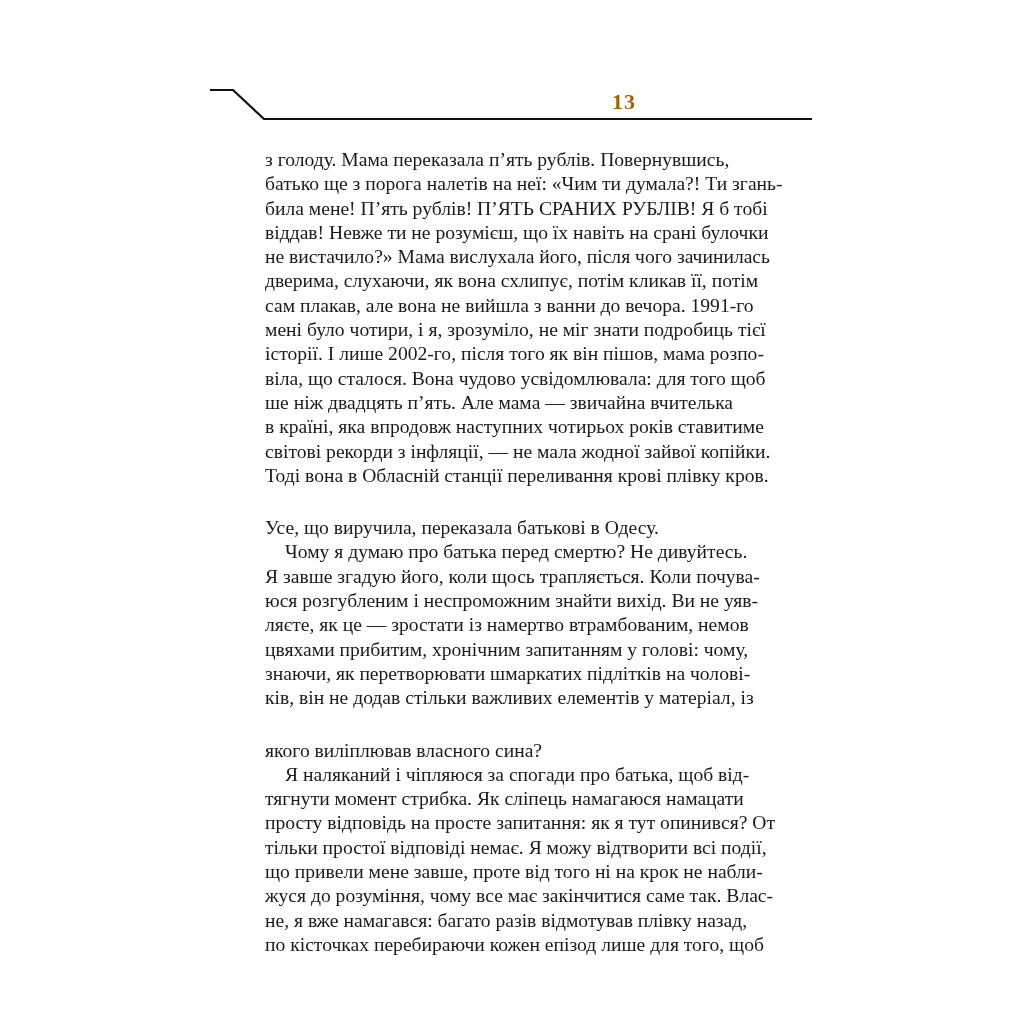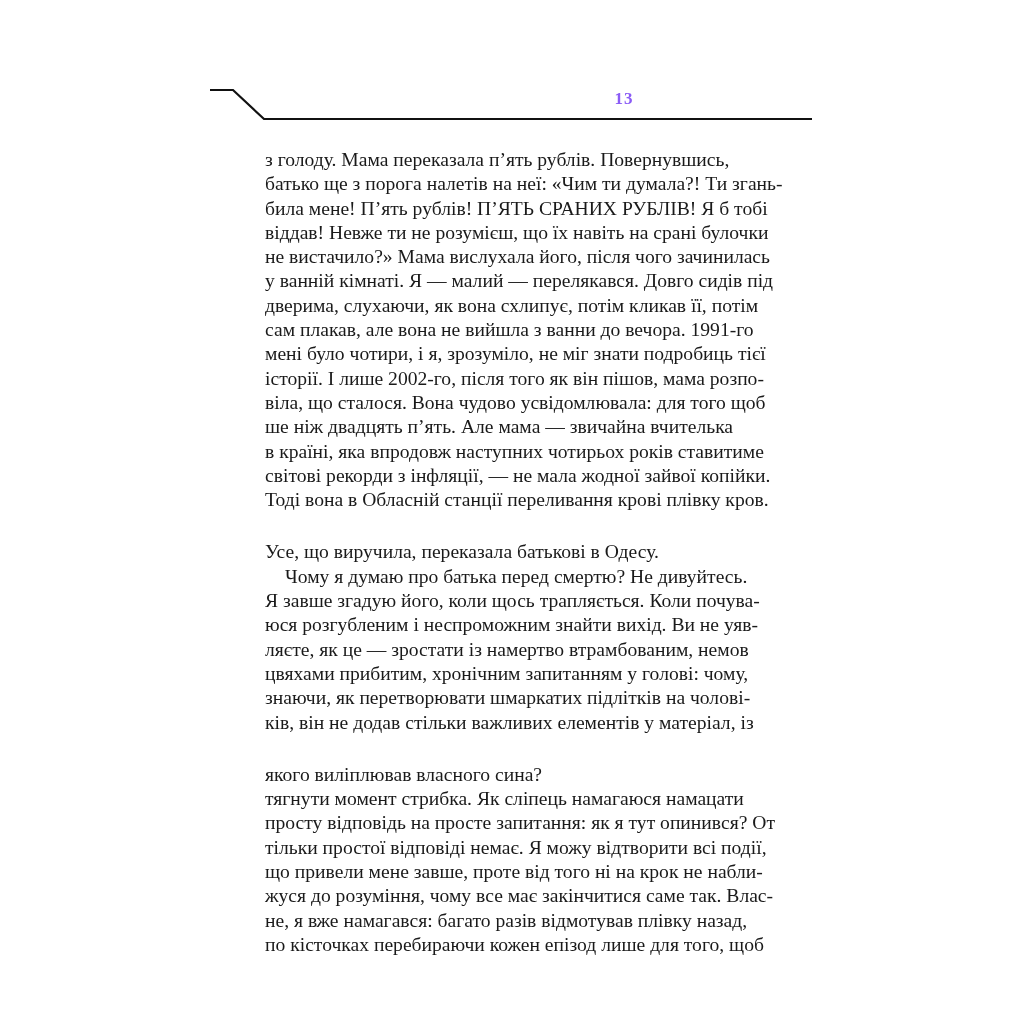--- a/index.html
+++ b/index.html
@@ -20,24 +20,24 @@
     left: 0; top: 0;
     width: 1024px; height: 140px;
   }
   .page-number {
     position: absolute;
     left: 612px;
     top: 89px;
     width: 24px;
     text-align: center;
     font-family: "Liberation Serif", "DejaVu Serif", serif;
-    font-size: 17px;
+    font-size: 22px;
     font-weight: bold;
     letter-spacing: 1px;
-    color: #8b5cf6;
+    color: #a16207;
   }
   .text-block {
     position: absolute;
     left: 265px;
     top: 148px;
     width: 458px;
     font-size: 19.6px;
     line-height: 24.3px;
     text-align: justify;
     hyphens: manual;
@@ -70,21 +70,20 @@
 
 <div class="page-number">13</div>
 
 <div class="text-block">
   <p>
     <span class="line">з голоду. Мама переказала п’ять рублів. Повернувшись,</span>
     <span class="line">батько ще з порога налетів на неї: «Чим ти думала?! Ти згань-</span>
     <span class="line">била мене! П’ять рублів! П’ЯТЬ СРАНИХ РУБЛІВ! Я б тобі</span>
     <span class="line">віддав! Невже ти не розумієш, що їх навіть на срані булочки</span>
     <span class="line">не вистачило?» Мама вислухала його, після чого зачинилась</span>
-    <span class="line">у ванній кімнаті. Я — малий — перелякався. Довго сидів під</span>
     <span class="line">дверима, слухаючи, як вона схлипує, потім кликав її, потім</span>
     <span class="line">сам плакав, але вона не вийшла з ванни до вечора. 1991-го</span>
     <span class="line">мені було чотири, і я, зрозуміло, не міг знати подробиць тієї</span>
     <span class="line">історії. І лише 2002-го, після того як він пішов, мама розпо-</span>
     <span class="line">віла, що сталося. Вона чудово усвідомлювала: для того щоб</span>
     <span class="line">ше ніж двадцять п’ять. Але мама — звичайна вчителька</span>
     <span class="line">в країні, яка впродовж наступних чотирьох років ставитиме</span>
     <span class="line">світові рекорди з інфляції, — не мала жодної зайвої копійки.</span>
     <span class="line">Тоді вона в Обласній станції переливання крові плівку кров.</span>
     <span class="line last">Усе, що виручила, переказала батькові в Одесу.</span>
@@ -93,20 +92,21 @@
     <span class="line indent">Чому я думаю про батька перед смертю? Не дивуйтесь.</span>
     <span class="line">Я завше згадую його, коли щось трапляється. Коли почува-</span>
     <span class="line">юся розгубленим і неспроможним знайти вихід. Ви не уяв-</span>
     <span class="line">ляєте, як це — зростати із намертво втрамбованим, немов</span>
     <span class="line">цвяхами прибитим, хронічним запитанням у голові: чому,</span>
     <span class="line">знаючи, як перетворювати шмаркатих підлітків на чолові-</span>
     <span class="line">ків, він не додав стільки важливих елементів у матеріал, із</span>
     <span class="line last">якого виліплював власного сина?</span>
   </p>
   <p>
+    <span class="line indent">Я наляканий і чіпляюся за спогади про батька, щоб від-</span>
     <span class="line">тягнути момент стрибка. Як сліпець намагаюся намацати</span>
     <span class="line">просту відповідь на просте запитання: як я тут опинився? От</span>
     <span class="line">тільки простої відповіді немає. Я можу відтворити всі події,</span>
     <span class="line">що привели мене завше, проте від того ні на крок не набли-</span>
     <span class="line">жуся до розуміння, чому все має закінчитися саме так. Влас-</span>
     <span class="line">не, я вже намагався: багато разів відмотував плівку назад,</span>
     <span class="line">по кісточках перебираючи кожен епізод лише для того, щоб</span>
   </p>
 </div>
 

